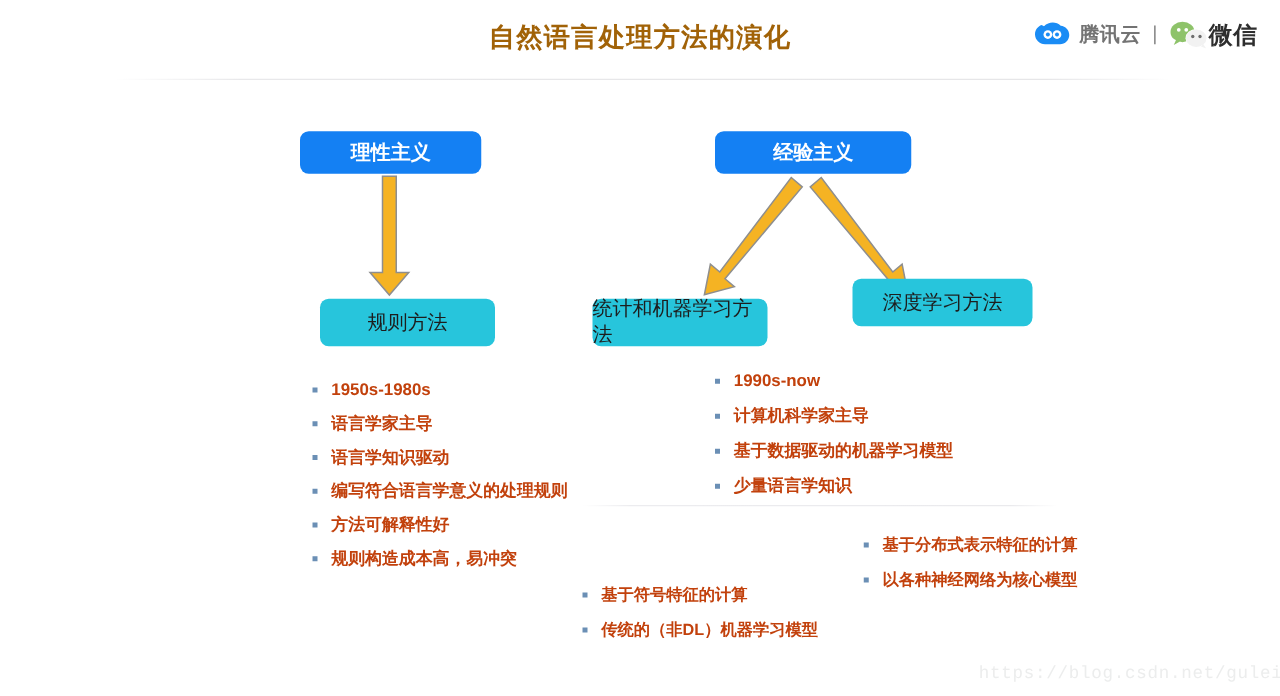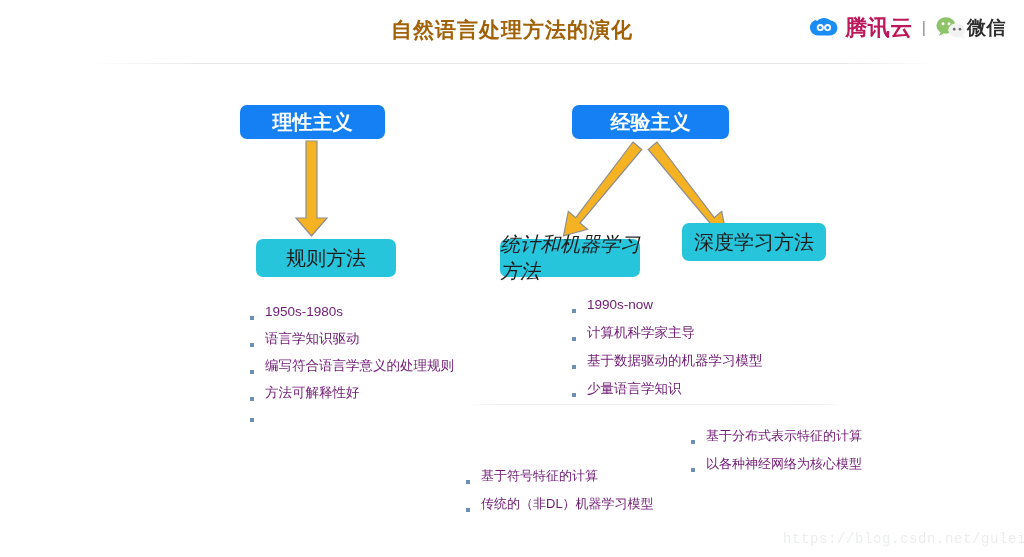--- a/index.html
+++ b/index.html
@@ -40,23 +40,23 @@
     gap: 7px;
     height: 30px;
   }
   #tencent-cloud-logo {
     display: flex;
     align-items: center;
     gap: 6px;
   }
   .tc-cloud-svg { display: block; }
   #tencent-cloud-label {
-    font-size: 22px;
-    font-weight: bold;
-    color: #be185d;
+    font-size: 16px;
+    font-weight: bold;
+    color: #737373;
     letter-spacing: 0.5px;
   }
   #brand-separator {
     font-size: 16px;
     color: #8c8c8c;
     margin: 0 2px;
     font-weight: 300;
   }
   #wechat-logo {
     display: flex;
@@ -77,65 +77,66 @@
     background: linear-gradient(to right, #ffffff, #e8e8ea 12%, #e6e6e8 88%, #ffffff);
   }
 
   
   .node {
     position: absolute;
     display: flex;
     align-items: center;
     justify-content: center;
     border-radius: 7px;
-    font-size: 20px;
+    font-size: 16px;
     box-sizing: border-box;
   }
   .node-primary {
     background: #1480f3;
     color: #ffffff;
     font-weight: bold;
     height: 34px;
   }
   .node-secondary {
     background: #27c5dc;
     color: #1d1d1d;
     height: 38px;
     font-weight: normal;
   }
 
   #node-rationalism { left: 240px; top: 105px; width: 145px; }
   #node-empiricism  { left: 572px; top: 105px; width: 157px; }
   #node-rule-methods { left: 256px; top: 239px; width: 140px; }
-  #node-statistical-ml { left: 500px; top: 239px; width: 140px; font-style: italic; }
+  #node-statistical-ml { left: 474px; top: 239px; width: 140px; }
   #node-deep-learning { left: 682px; top: 223px; width: 144px; }
 
   
   .arrow-layer {
     position: absolute;
     left: 0; top: 0;
     width: 1024px; height: 557px;
     pointer-events: none;
   }
 
   
   .bullet-list {
     position: absolute;
     list-style: none;
     margin: 0;
     padding: 0;
   }
   .bullet-item {
     display: flex;
-    align-items: flex-end;
+    align-items: flex-start;
     font-size: 13.5px;
-    color: #701a75;
+    color: #c2410c;
     line-height: 17px;
     margin-bottom: 10px;
     white-space: nowrap;
+    font-weight: bold;
   }
   .bullet-marker {
     width: 4px; height: 4px;
     background: #6b8fb5;
     margin-right: 11px;
     margin-top: 7px;
     flex: 0 0 auto;
   }
   #list-rule-methods { left: 250px; top: 303px; }
   #list-rule-methods .bullet-item { margin-bottom: 10px; }
@@ -228,32 +229,37 @@
 <div class="node node-secondary" id="node-statistical-ml">统计和机器学习方法</div>
 <div class="node node-secondary" id="node-deep-learning">深度学习方法</div>
 
 <ul class="bullet-list" id="list-rule-methods">
   <li class="bullet-item">
       <span class="bullet-marker"></span>
       <span>1950s-1980s</span>
     </li>
   <li class="bullet-item">
       <span class="bullet-marker"></span>
+      <span>语言学家主导</span>
+    </li>
+  <li class="bullet-item">
+      <span class="bullet-marker"></span>
       <span>语言学知识驱动</span>
     </li>
   <li class="bullet-item">
       <span class="bullet-marker"></span>
       <span>编写符合语言学意义的处理规则</span>
     </li>
   <li class="bullet-item">
       <span class="bullet-marker"></span>
       <span>方法可解释性好</span>
     </li>
   <li class="bullet-item">
       <span class="bullet-marker"></span>
+      <span>规则构造成本高，易冲突</span>
     </li>
 </ul>
 
 <ul class="bullet-list" id="list-empirical-main">
   <li class="bullet-item">
       <span class="bullet-marker"></span>
       <span>1990s-now</span>
     </li>
   <li class="bullet-item">
       <span class="bullet-marker"></span>

